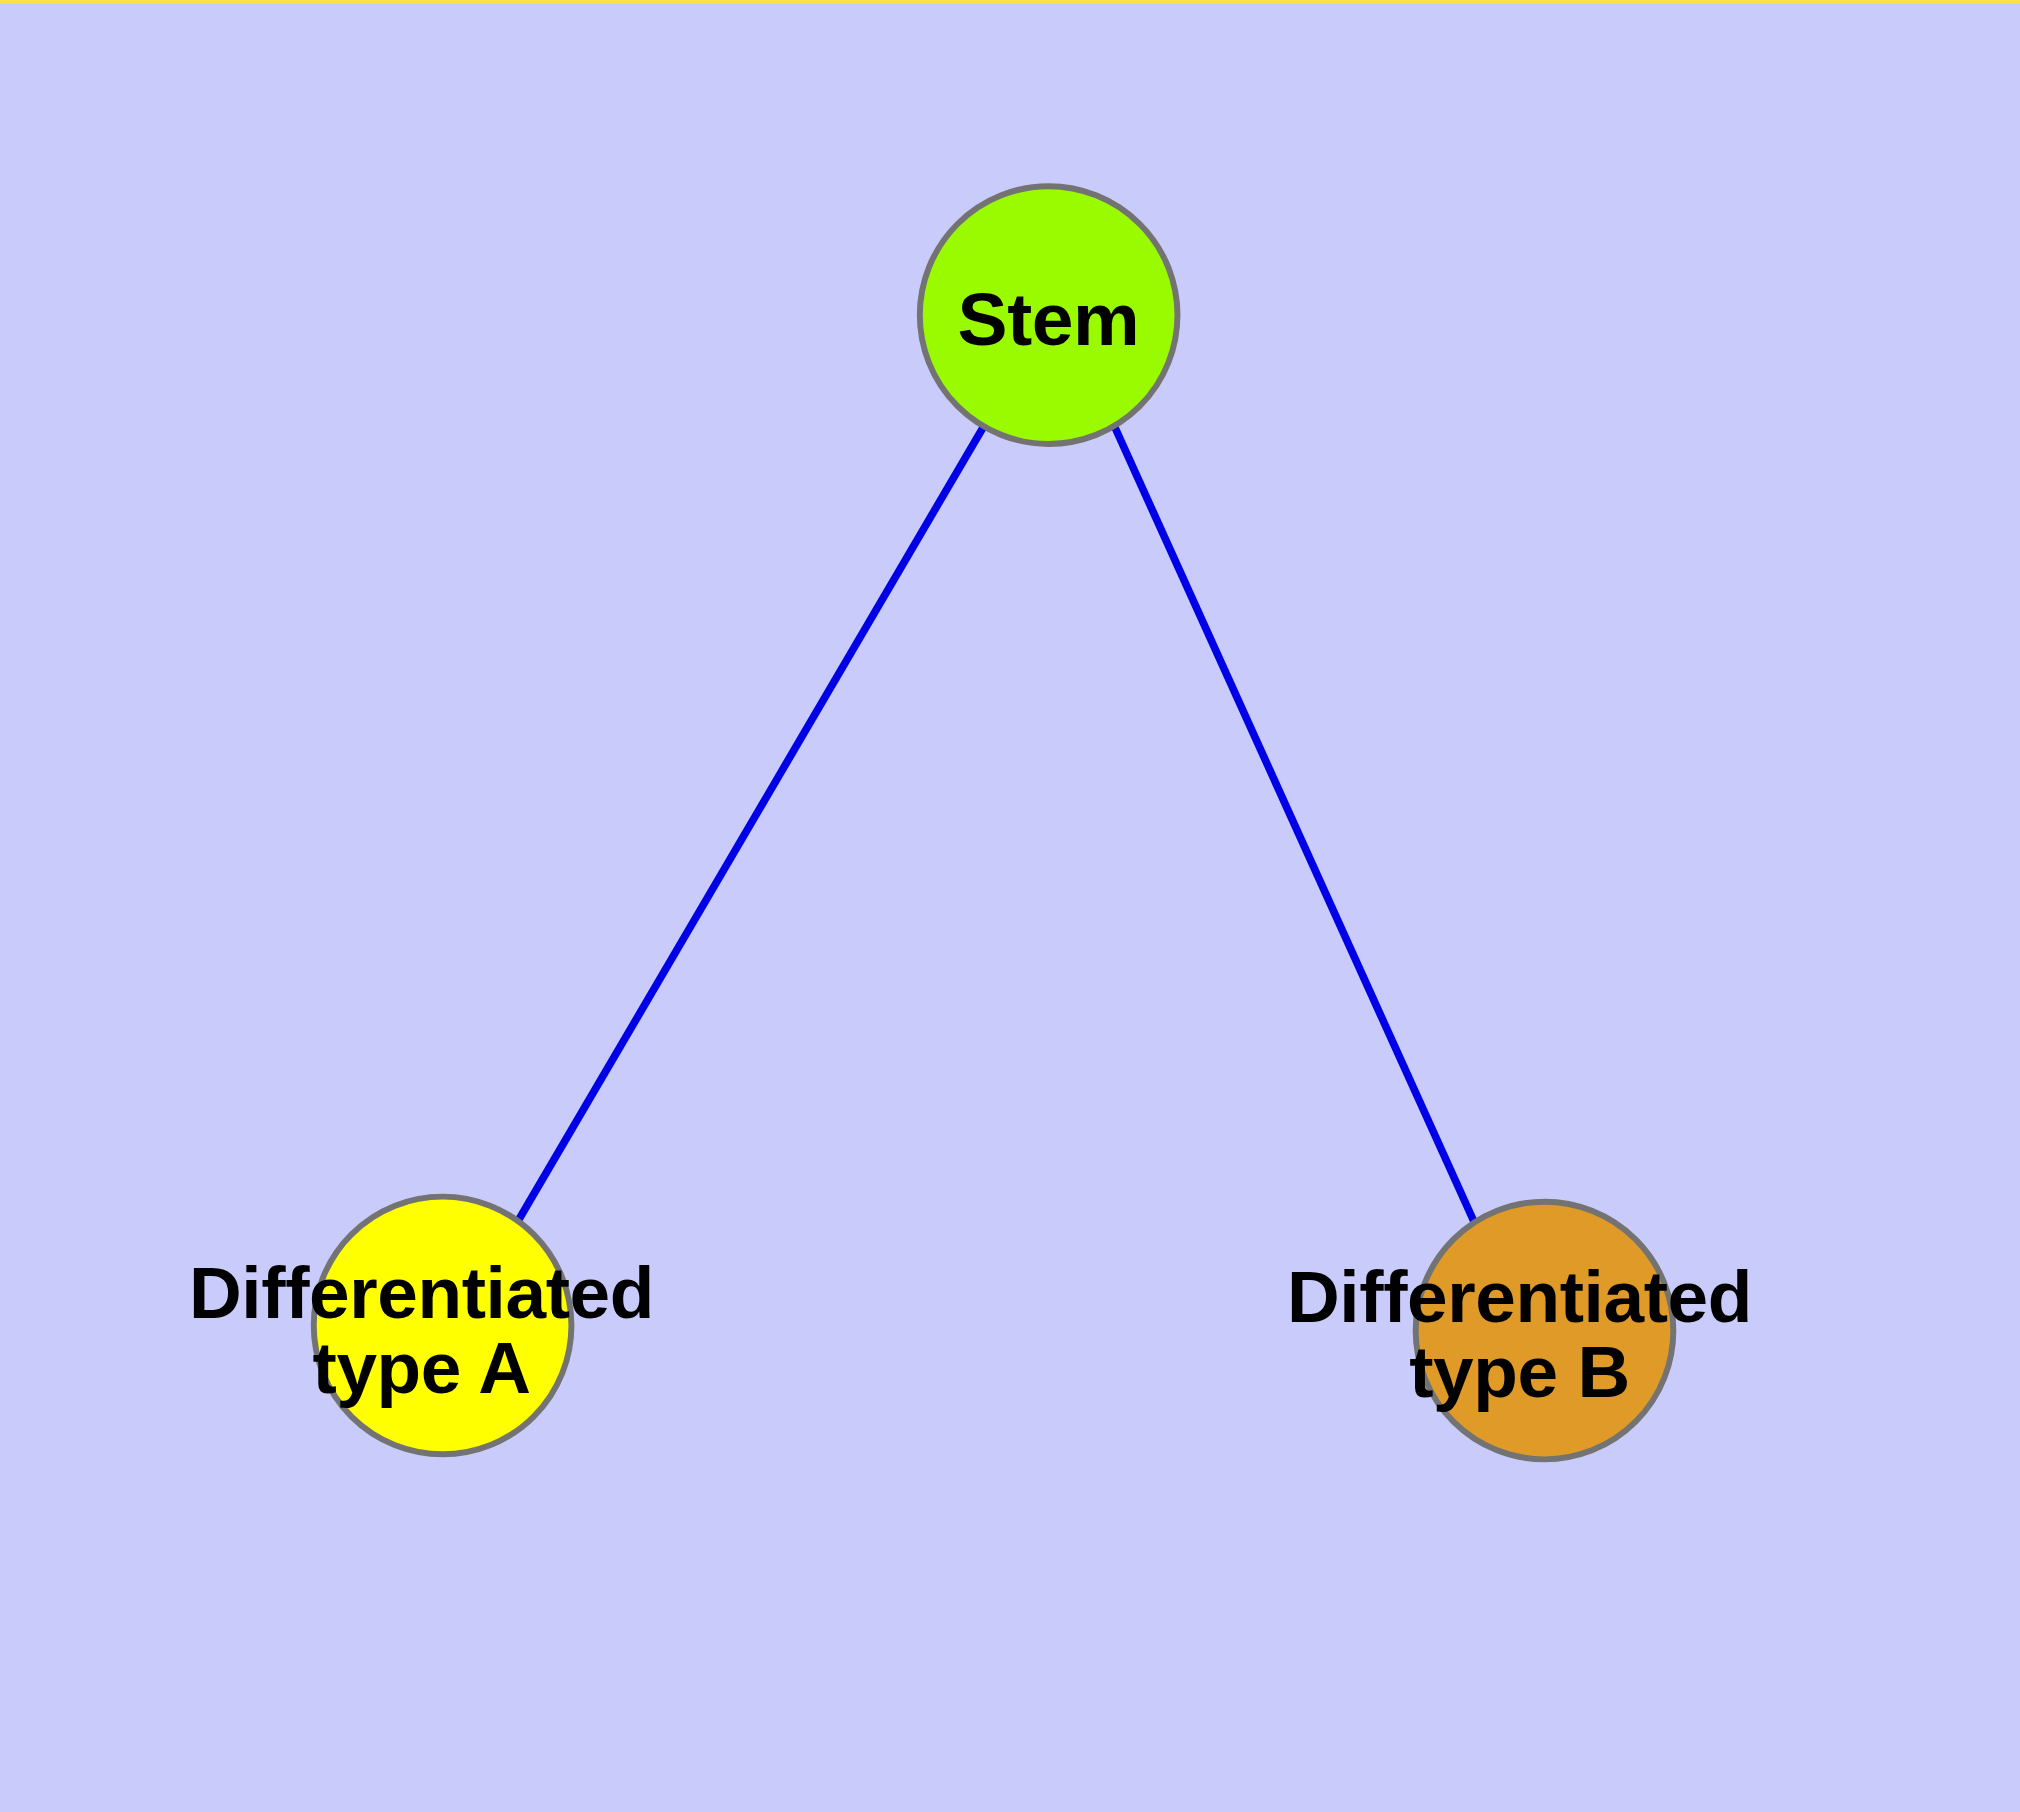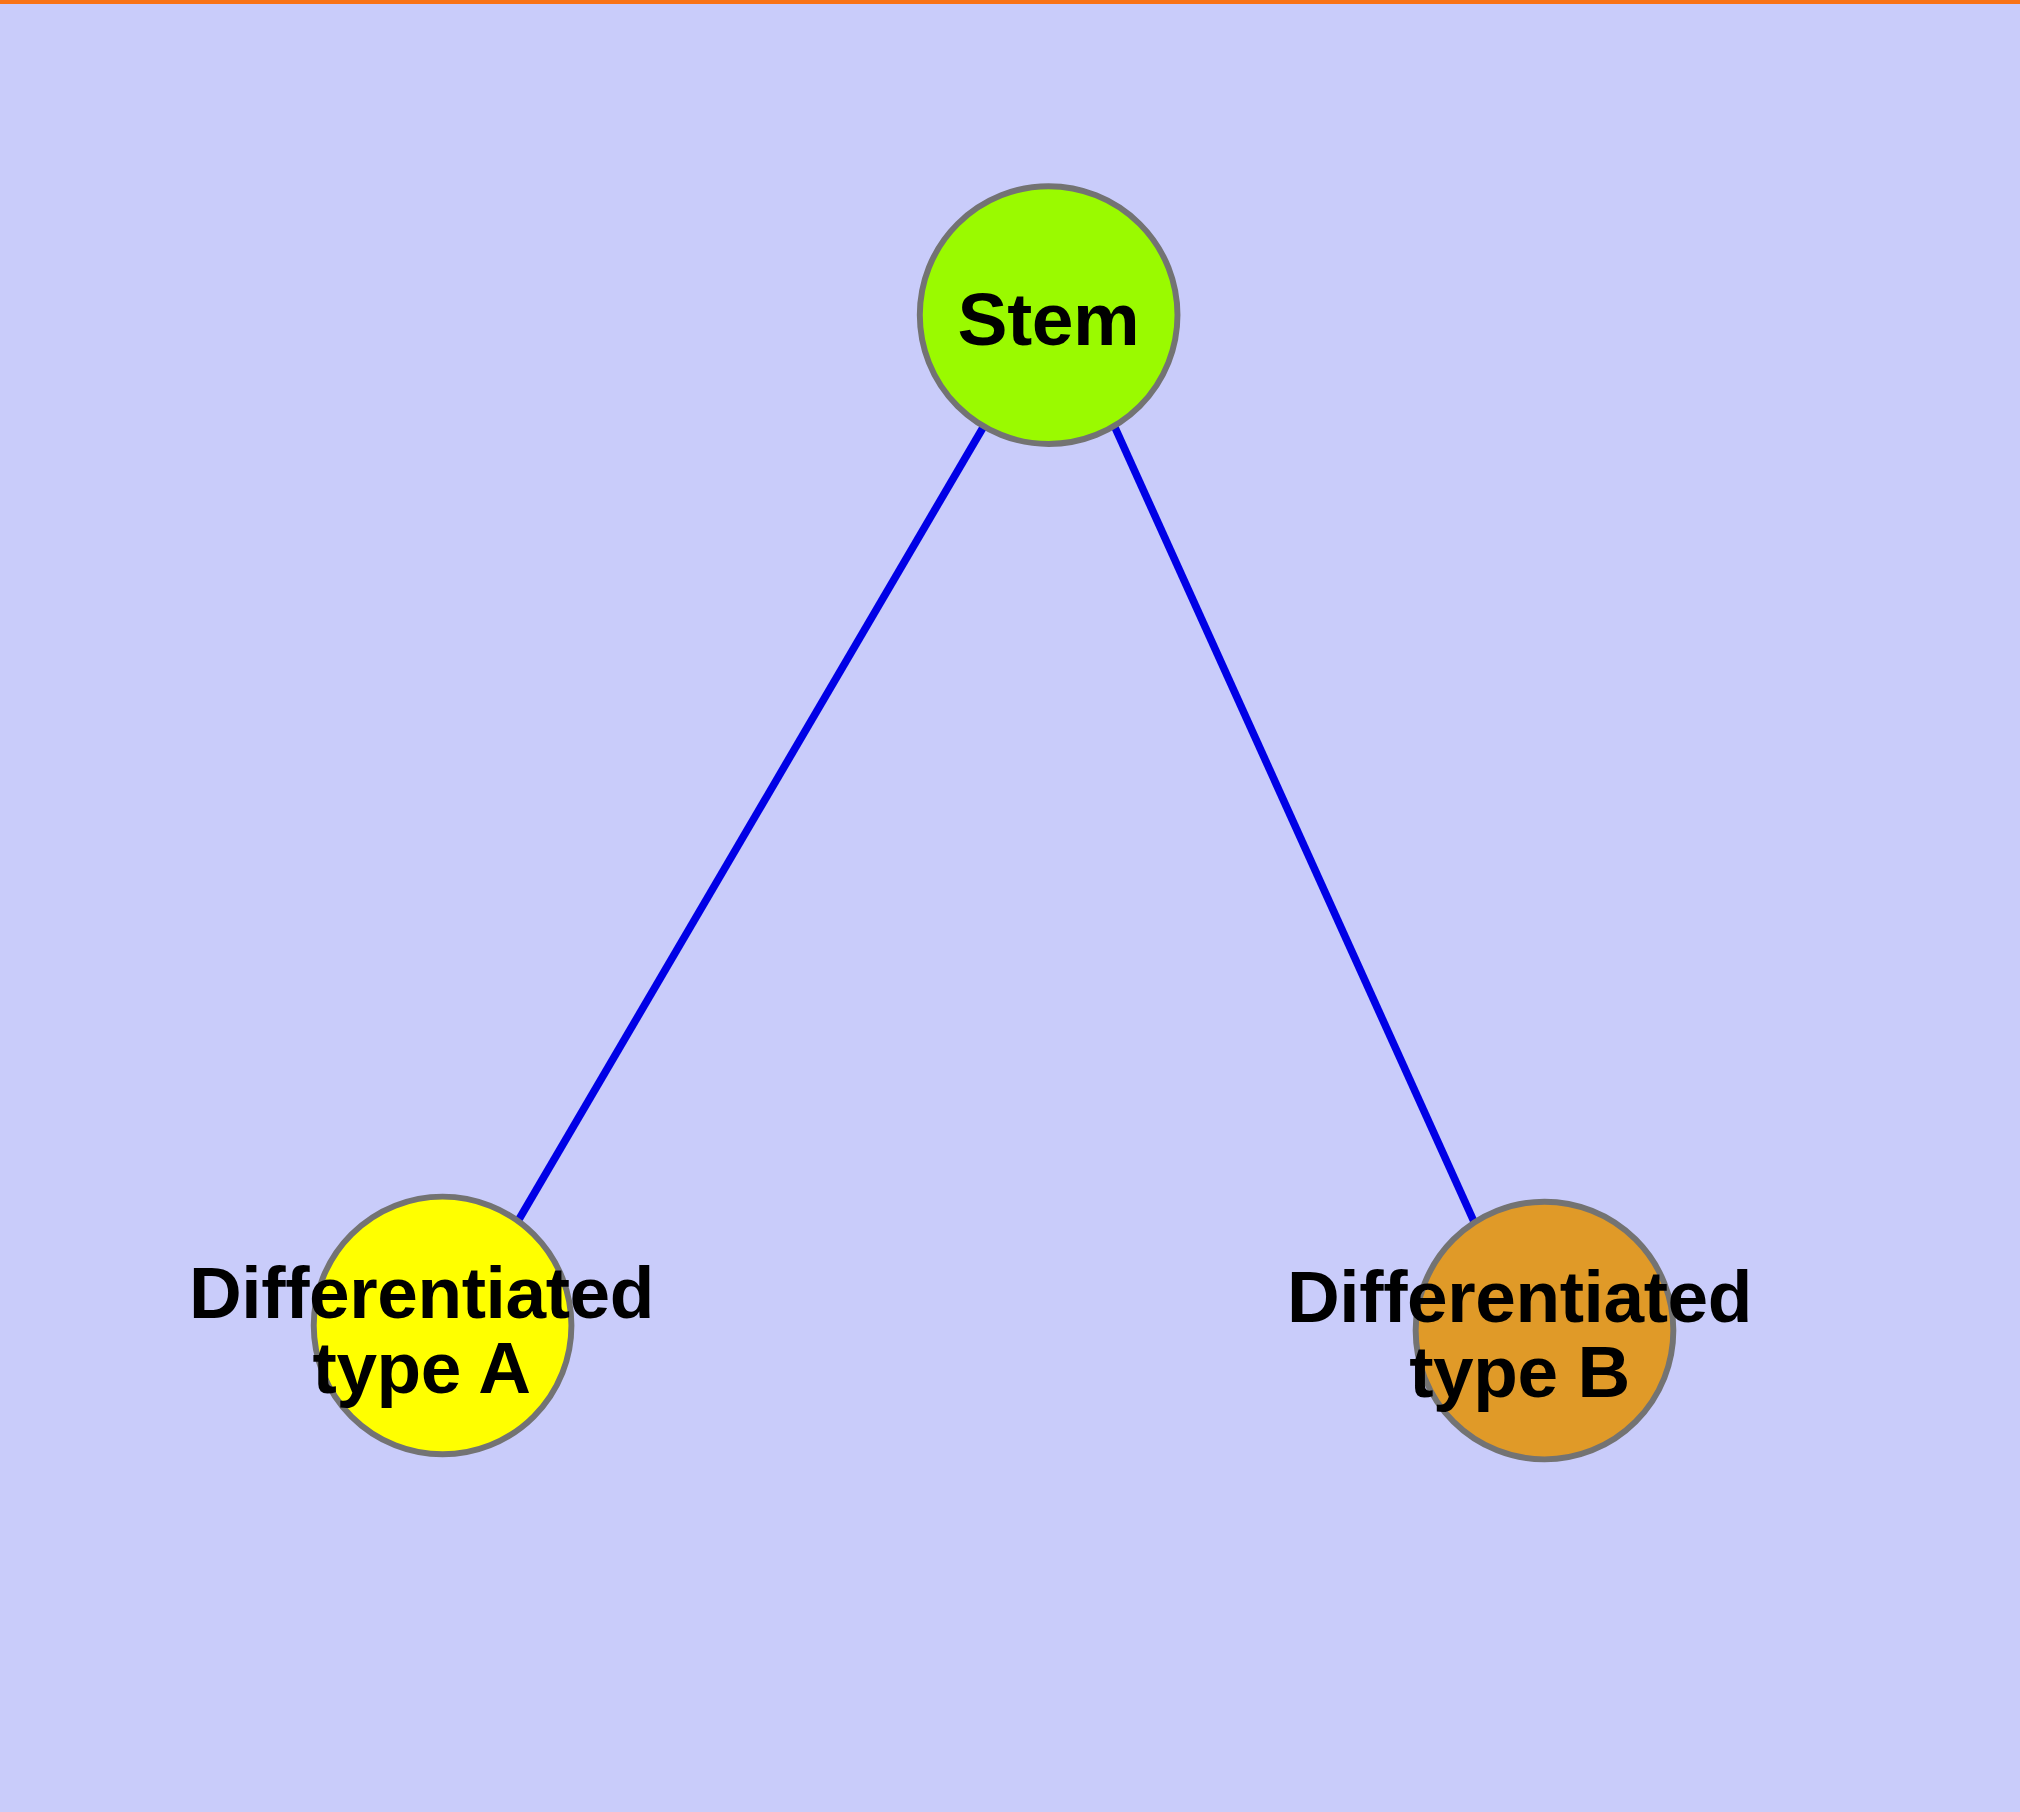--- a/index.html
+++ b/index.html
@@ -5,21 +5,21 @@
   html, body {
     margin: 0;
     padding: 0;
     background: #ffffff;
   }
   #canvas {
     position: relative;
     width: 2021px;
     height: 1812px;
     overflow: hidden;
-    background: #f97316;
+    background: #fde047;
     font-family: "Liberation Sans", sans-serif;
   }
   #plot-area {
     position: absolute;
     left: 0;
     top: 4.2px;
     width: 2021px;
     height: 1808px;
     background: #c9ccfa;
   }

